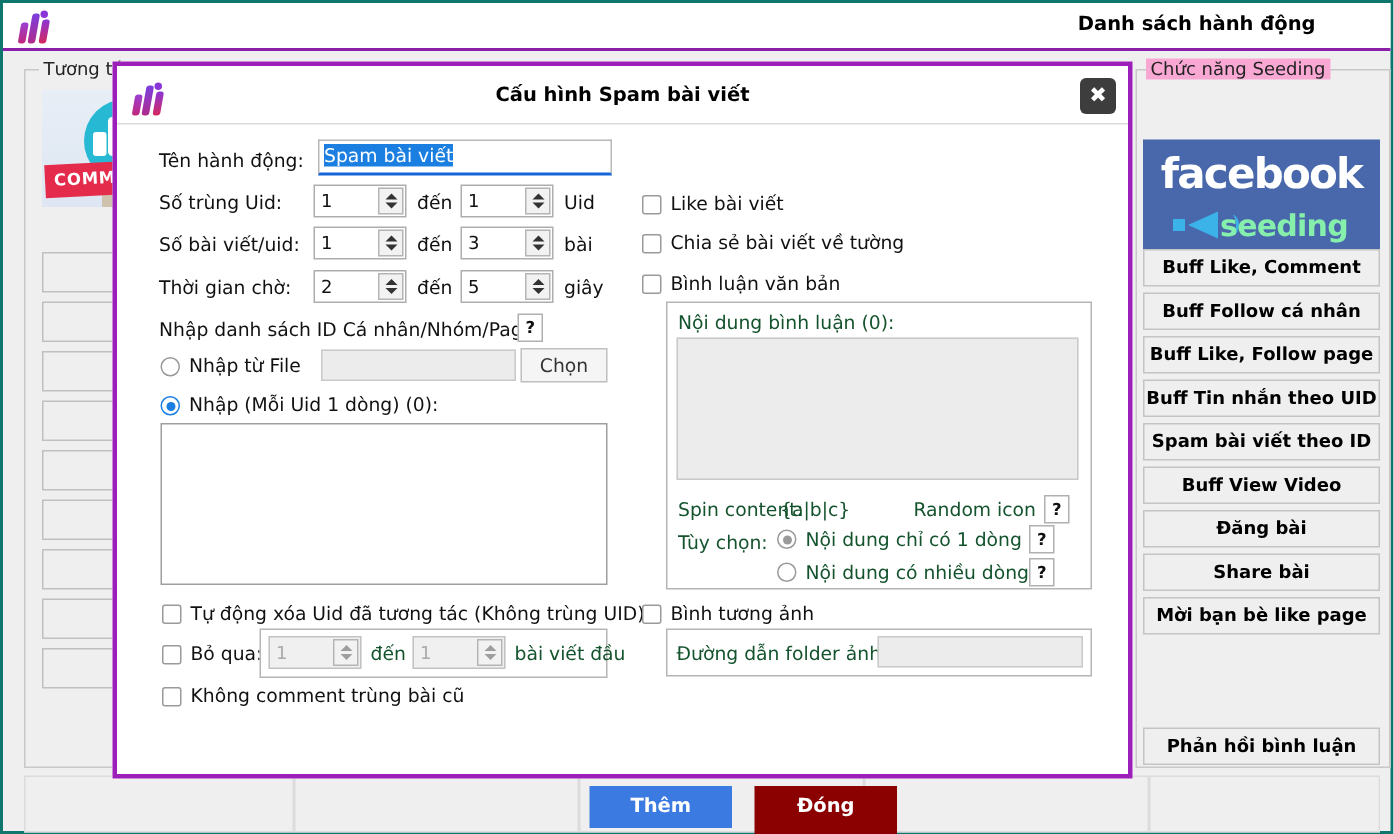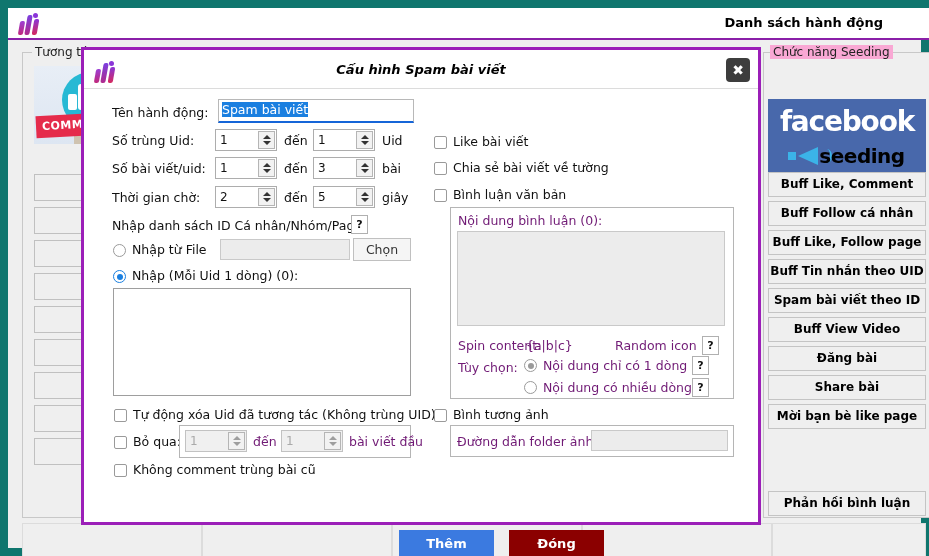--- a/index.html
+++ b/index.html
@@ -6,21 +6,21 @@
   body{
     width:929px;height:556px;
     background:#f0f0f0;
     font-family:"DejaVu Sans","Liberation Sans",sans-serif;
     font-size:12px;color:#1a1a1a;
     overflow:hidden;position:relative;
   }
   
   #app-window{
     position:absolute;left:0;top:0;width:929px;height:556px;
-    border:8px solid #0f766e;box-sizing:border-box;background:#efefef;
+    border:2px solid #0f766e;box-sizing:border-box;background:#efefef;
   }
   #app-titlebar{
     position:absolute;left:0;top:0;width:925px;height:32px;
     background:#ffffff;border-bottom:2px solid #8a1fa8;box-sizing:border-box;
   }
   #app-title{
     position:absolute;right:50px;top:7px;
     font-weight:bold;font-size:13px;color:#000;
   }
   .logo{
@@ -97,21 +97,21 @@
   #fb-banner{
     position:absolute;left:760px;top:62px;width:158px;height:85px;
     background:#4868ab;overflow:hidden;margin-top:29px;
   }
   #fb-banner .fb-word{
     position:absolute;left:0;right:0;top:6px;text-align:center;color:#fff;
     font-size:28px;font-weight:bold;letter-spacing:-1.2px;
     font-family:"DejaVu Sans","Liberation Sans",sans-serif;
   }
   #fb-banner .fb-sub{
-    position:absolute;left:0;right:0;top:45px;text-align:center;color:#000000;
+    position:absolute;left:0;right:0;top:45px;text-align:center;color:#86efac;
     font-size:20px;font-weight:bold;letter-spacing:-.5px;padding-left:30px;
   }
   #fb-banner .megaphone{
     position:absolute;left:30px;top:48px;width:0;height:0;
     border-top:9px solid transparent;border-bottom:9px solid transparent;
     border-right:20px solid #3bb3e8;
   }
   #fb-banner .megaphone:after{
     content:"";position:absolute;left:-10px;top:-4px;width:8px;height:8px;background:#3bb3e8;
   }
@@ -133,21 +133,21 @@
   #dialog-titlebar{
     position:absolute;left:0;top:0;right:0;height:38px;background:#ffffff;
     border-bottom:1px solid #dcdcdc;
   }
   #dialog-accent{
     position:absolute;left:0;top:0;right:0;height:5px;background:#a71fc6;
   }
   #dialog-logo{position:absolute;left:10px;top:11px;}
   #dialog-title{
     position:absolute;left:0;right:0;top:12px;text-align:center;
-    font-weight:bold;font-size:13px;color:#000;font-style:italic;
+    font-weight:bold;font-size:13px;color:#000;
   }
   #dialog-close{
     position:absolute;right:8px;top:8px;width:24px;height:24px;border-radius:4px;
     background:#3d3d3d;color:#fff;text-align:center;line-height:24px;
     font-size:14px;font-weight:bold;
   }
 
   
   .lbl{position:absolute;font-size:12.5px;color:#111;}
   .txtbox{
@@ -203,21 +203,21 @@
   .btn{
     position:absolute;border:1px solid #c0c0c0;background:#f5f5f5;box-sizing:border-box;
     text-align:center;font-size:12.5px;color:#333;
   }
   .bigarea{
     position:absolute;border:1px solid #9e9e9e;background:#fff;box-sizing:border-box;
   }
   .grouped{
     position:absolute;border:1px solid #b5b5b5;background:#fff;box-sizing:border-box;
   }
-  .dimtext{color:#701a75;}
+  .dimtext{color:#14532d;}
   .dimbox{background:#ececec;border:1px solid #c9c9c9;}
   #btn-them{
     position:absolute;left:315px;top:480px;width:95px;height:28px;background:#3b7ae0;
     color:#fff;font-weight:bold;font-size:13px;text-align:center;line-height:28px;
   }
   #btn-dong{
     position:absolute;left:425px;top:480px;width:95px;height:44px;background:#8b0000;
     color:#fff;font-weight:bold;font-size:13px;text-align:center;line-height:28px;
   }
 </style>

